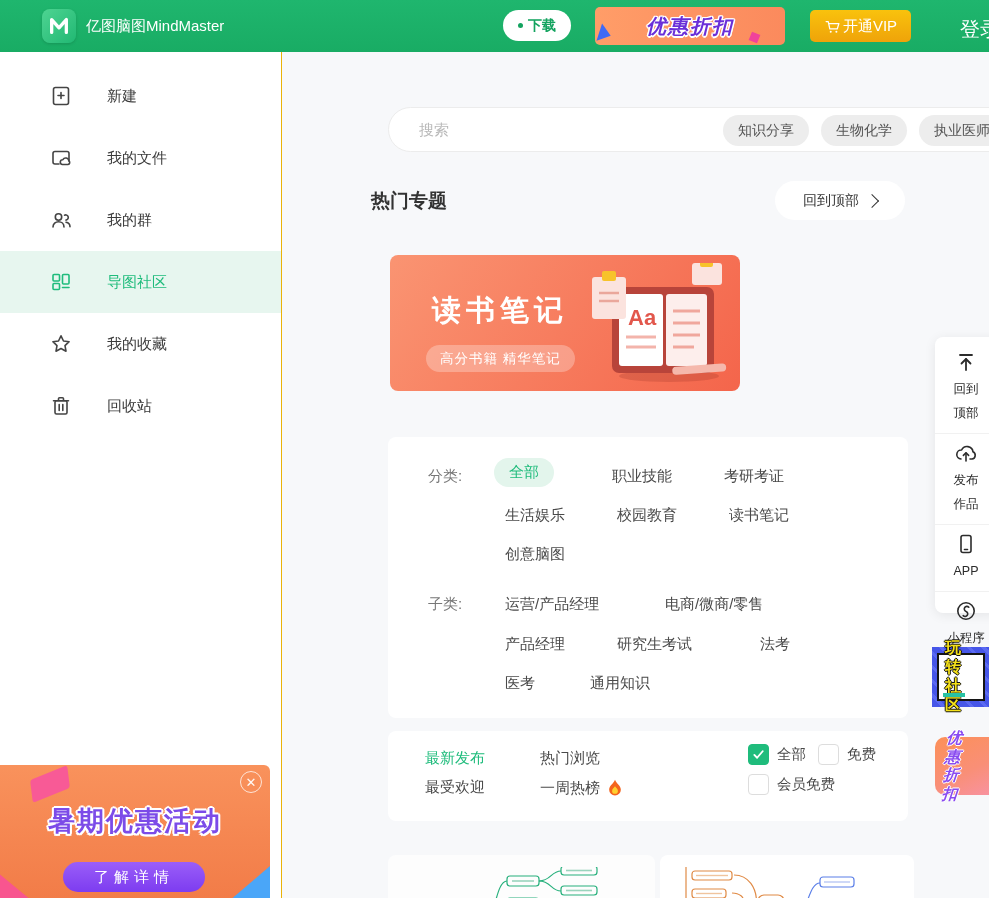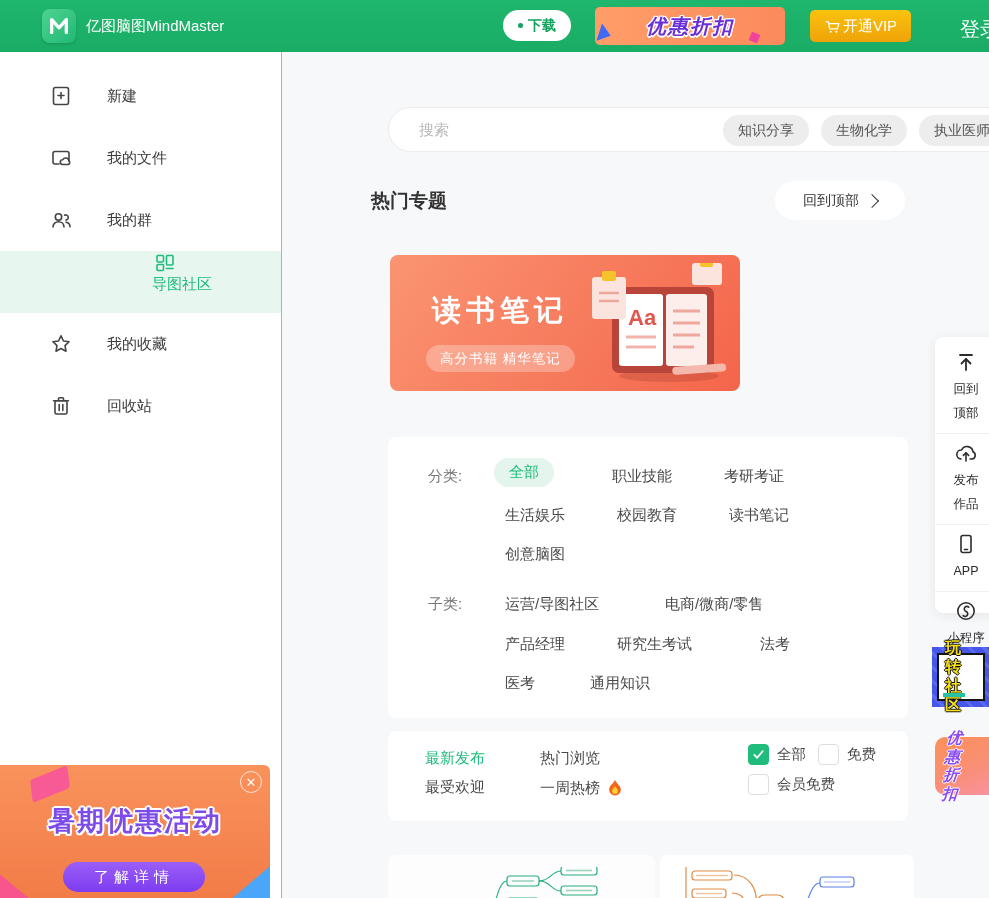--- a/index.html
+++ b/index.html
@@ -54,21 +54,21 @@
   #sidebar {
     position:absolute; left:0; top:52px; width:282px; height:846px;
     background:#fff; border-right:1px solid #eab308; z-index:2; padding-top:13px;
   }
   .sb-item {
     height:62px; display:flex; align-items:center; padding-left:50px;
     color:#3a3a3a; font-size:15px; cursor:pointer;
   }
   .sb-item .sb-icon { width:24px; height:24px; color:#444; display:flex; align-items:center; }
   .sb-item .sb-label { margin-left:33px; }
-  .sb-item.active { background:#e7f6ef; color:#1fbc7c;flex-direction:column; }
+  .sb-item.active { background:#e7f6ef; color:#1fbc7c; }
   .sb-item.active .sb-icon { color:#1fbc7c; }
 
   
   #main { position:absolute; left:283px; top:52px; width:706px; height:851px; }
   .search-bar {
     position:absolute; left:105px; top:55px; width:680px; height:45px;
     background:#fff; border:1px solid #ececec; border-radius:23px;
     display:flex; align-items:center;
   }
   .search-input {
@@ -320,21 +320,21 @@
     <span class="flabel" style="left:40px; top:30px">分类:</span>
     <span class="fitem active-pill" style="left:106px; top:21px">全部</span>
     <span class="fitem" style="left:224px; top:30px">职业技能</span>
     <span class="fitem" style="left:336px; top:30px">考研考证</span>
     <span class="fitem" style="left:117px; top:69px">生活娱乐</span>
     <span class="fitem" style="left:229px; top:69px">校园教育</span>
     <span class="fitem" style="left:341px; top:69px">读书笔记</span>
     <span class="fitem" style="left:117px; top:108px">创意脑图</span>
 
     <span class="flabel" style="left:40px; top:158px">子类:</span>
-    <span class="fitem" style="left:117px; top:158px">运营/导图社区</span>
+    <span class="fitem" style="left:117px; top:158px">运营/产品经理</span>
     <span class="fitem" style="left:277px; top:158px">电商/微商/零售</span>
     <span class="fitem" style="left:117px; top:198px">产品经理</span>
     <span class="fitem" style="left:229px; top:198px">研究生考试</span>
     <span class="fitem" style="left:372px; top:198px">法考</span>
     <span class="fitem" style="left:117px; top:237px">医考</span>
     <span class="fitem" style="left:202px; top:237px">通用知识</span>
   </div>
 
   <div class="card" id="sort-card">
     <span class="sort-opt active" style="left:37px; top:18px">最新发布</span>

